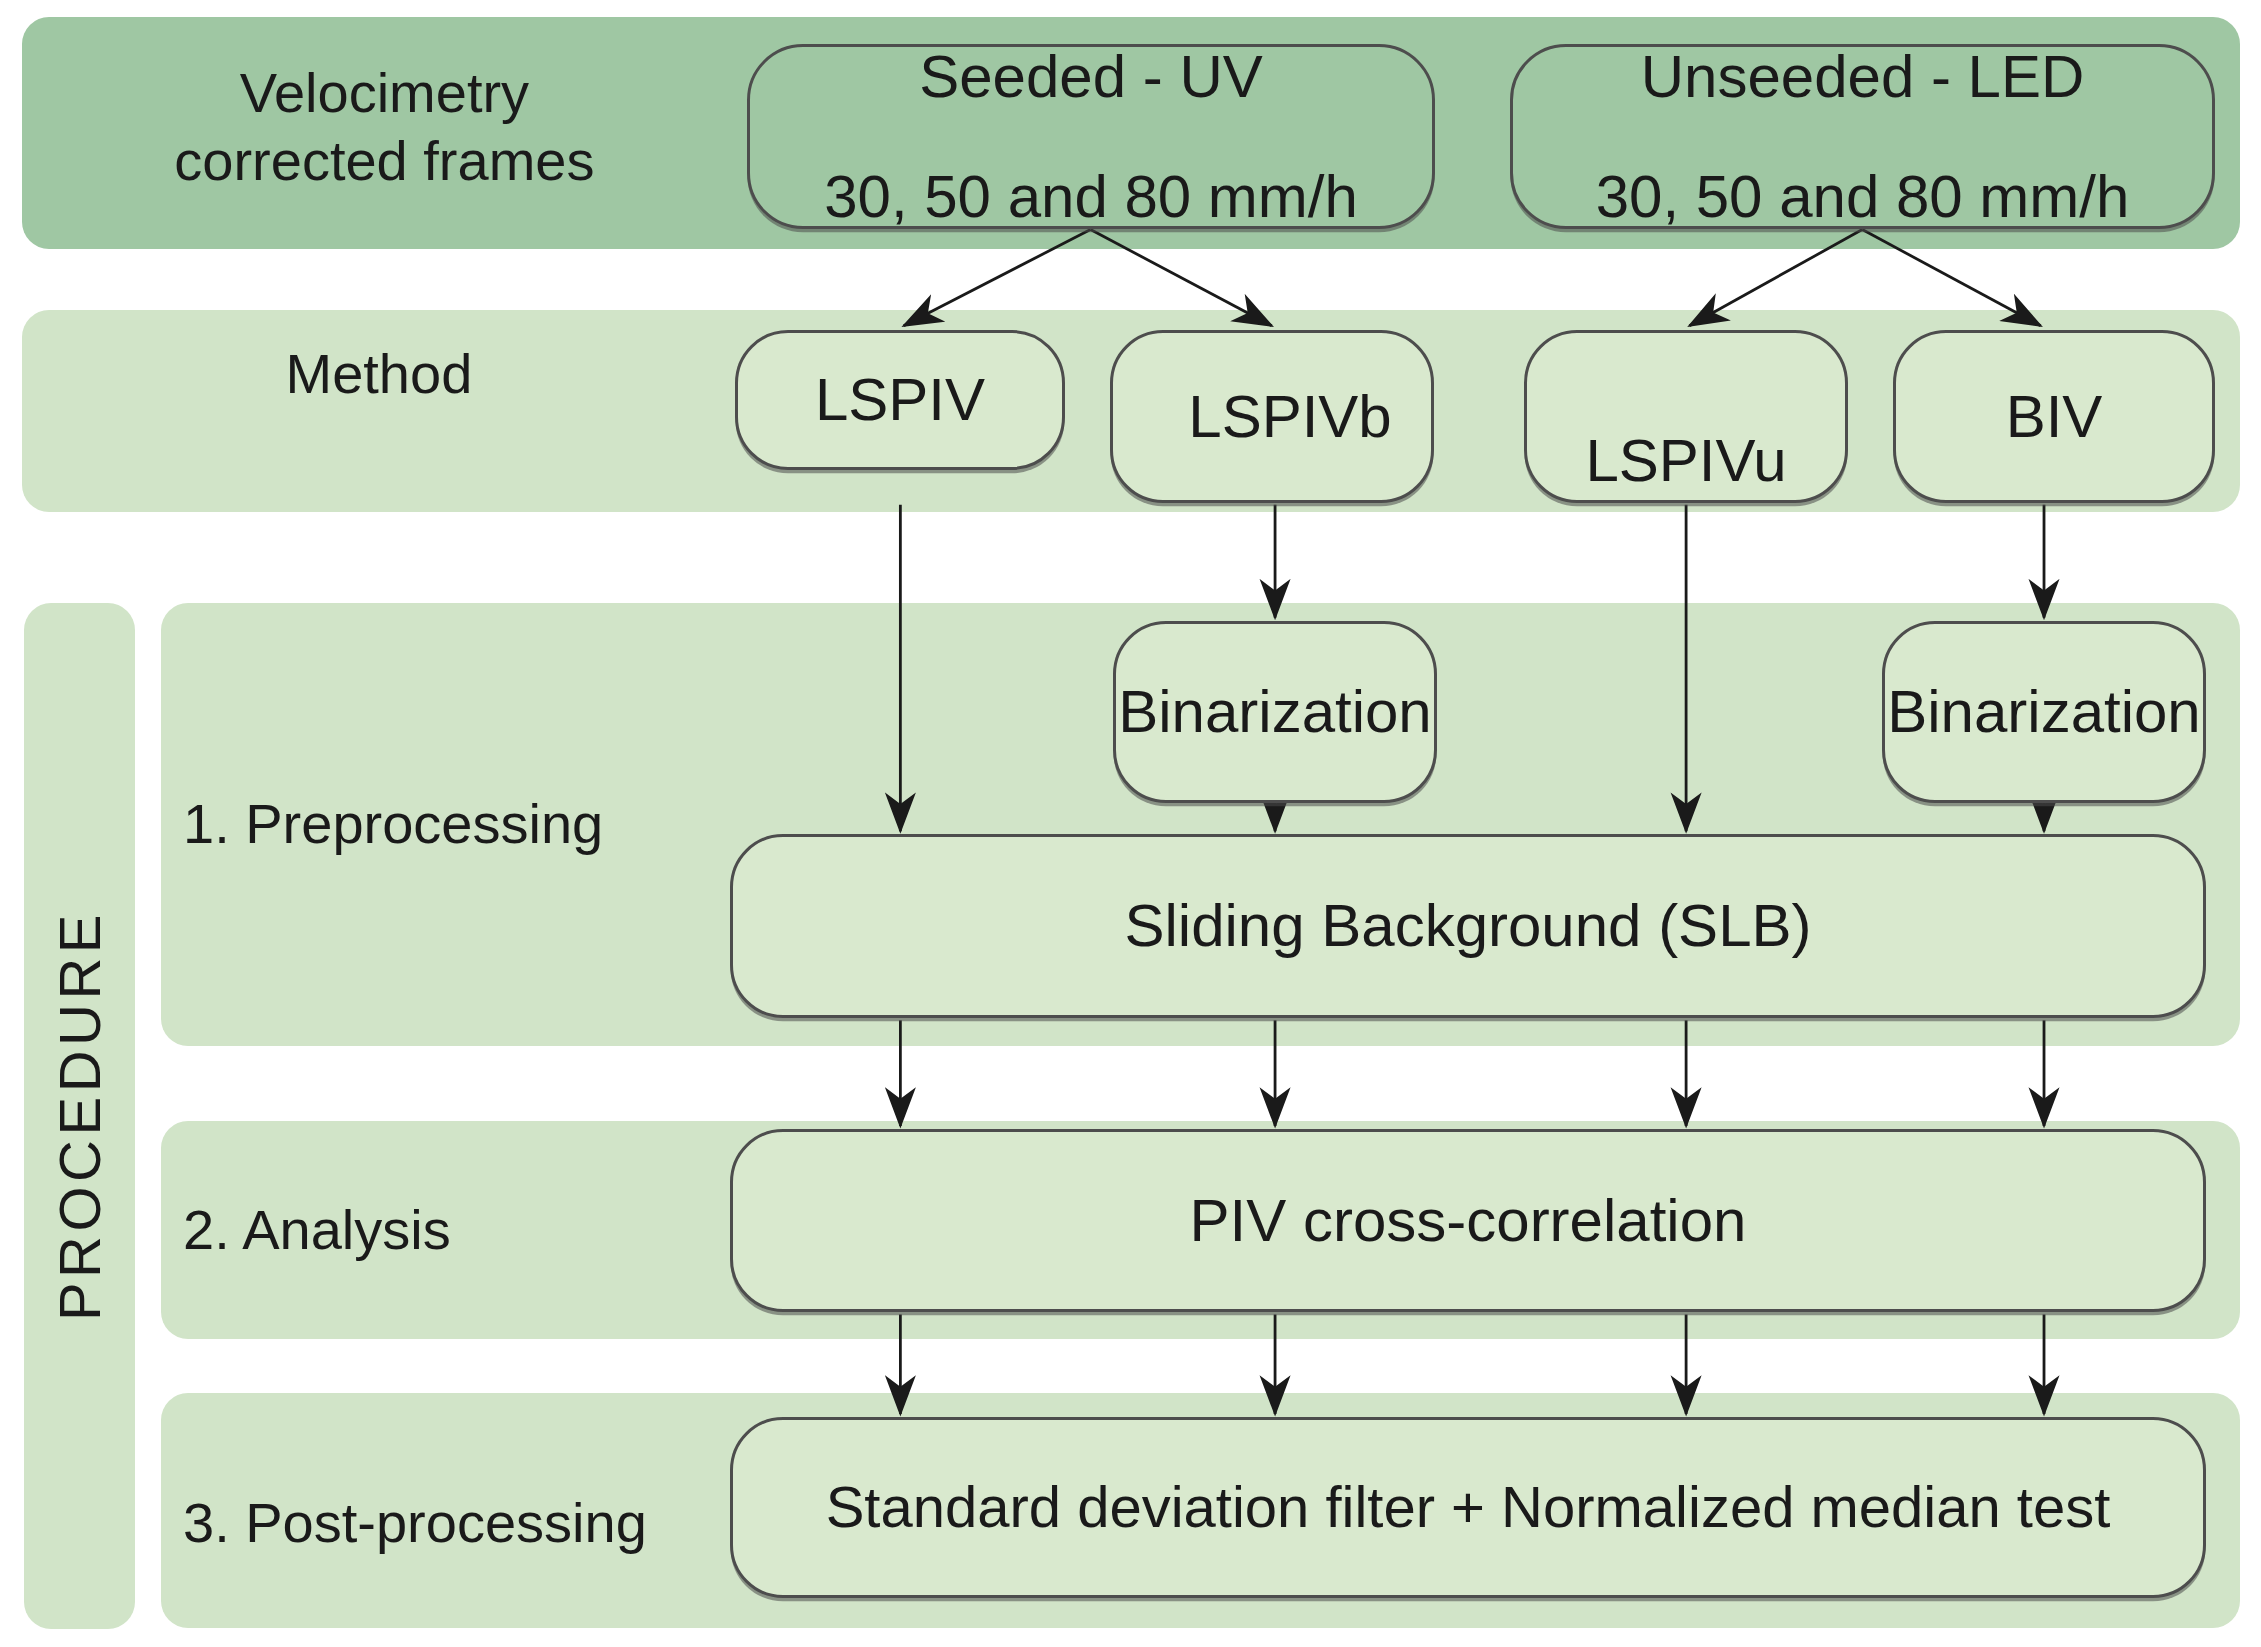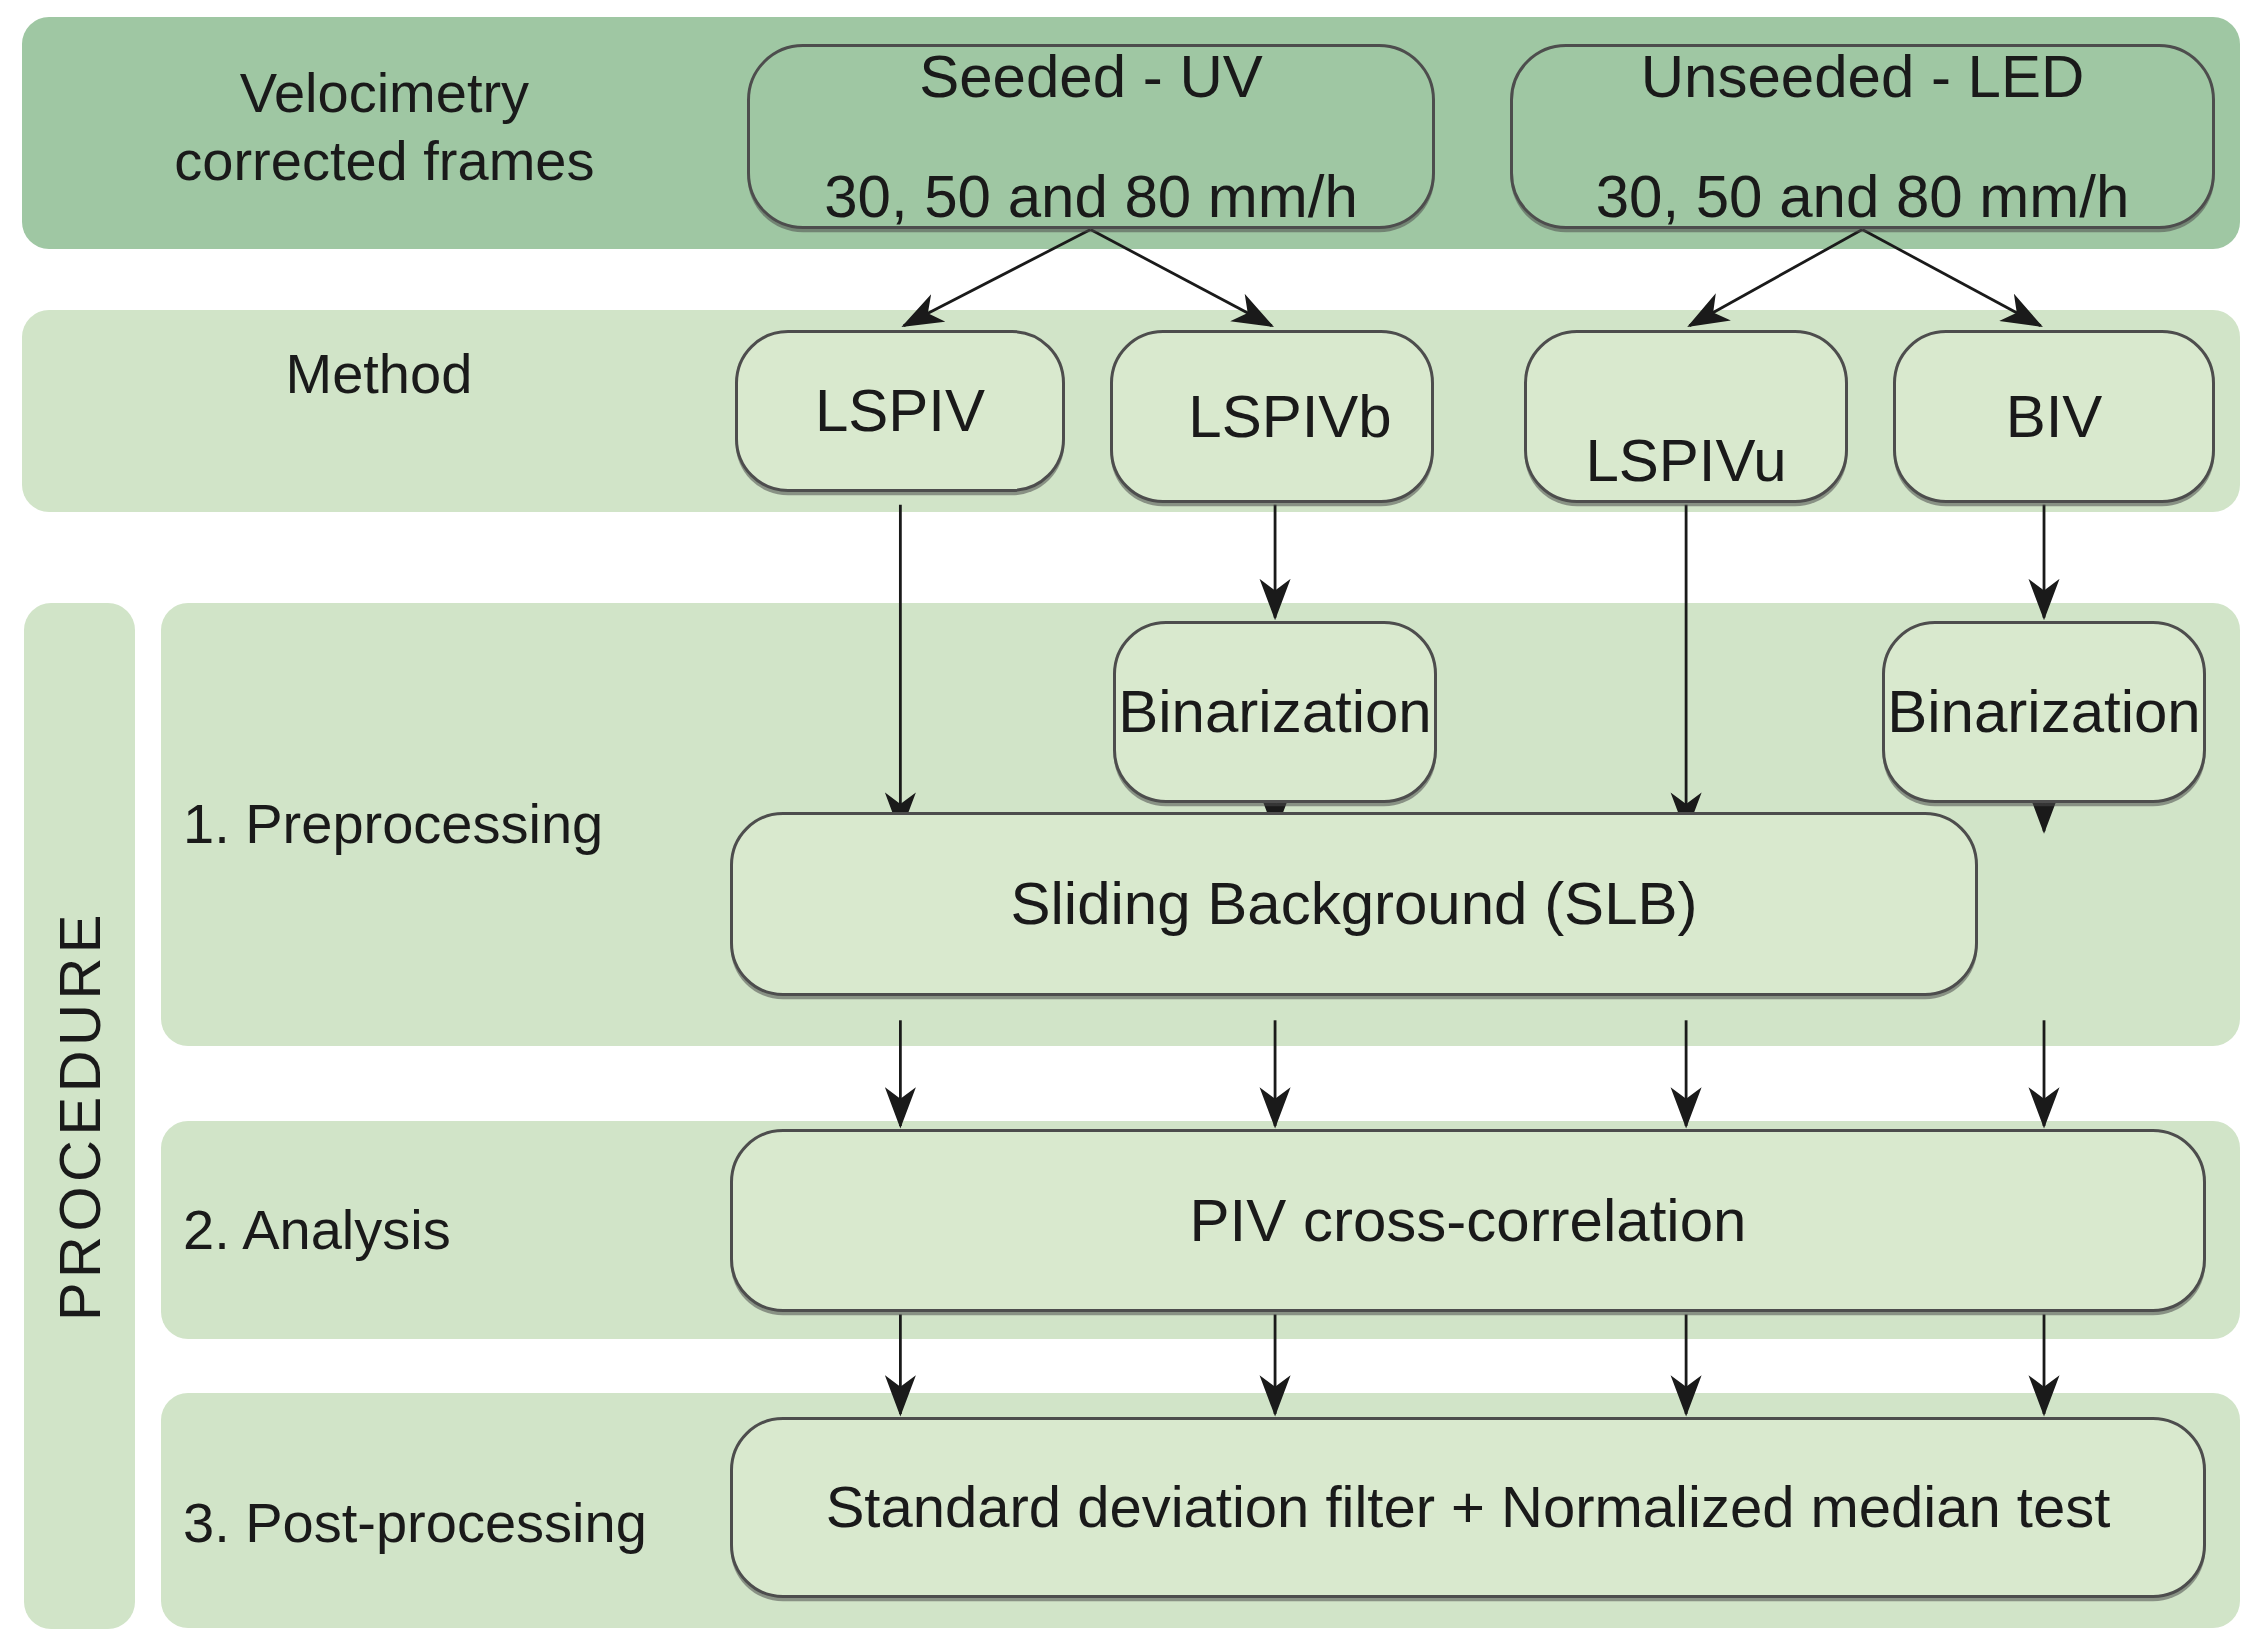--- a/index.html
+++ b/index.html
@@ -39,29 +39,29 @@
 
   #label-experimental{left:22.4px;top:59px;width:724px;}
   #label-method{left:22.4px;top:340px;width:713px;}
   #step1-label{left:183px;top:790px;}
   #step2-label{left:183px;top:1196px;text-align:center;}
   #step3-label{left:183px;top:1489px;}
 
   #node-seeded{left:747px;top:44px;width:688px;height:185px;border-radius:56px;}
   #node-unseeded{left:1510px;top:44px;width:705px;height:185px;border-radius:56px;}
 
-  #node-lspiv{left:735px;top:330px;width:330px;height:162px;}
+  #node-lspiv{left:735px;top:330px;width:330px;height:140px;}
   #node-lspivb{left:1110px;top:330px;width:324px;height:173px;padding-left:36px;}
   #node-lspivu{left:1524px;top:330px;width:324px;height:173px;justify-content:flex-end;}
   #node-biv{left:1893px;top:330px;width:322px;height:173px;}
 
   #node-bin-left{left:1113px;top:621px;width:324px;height:182px;}
   #node-bin-right{left:1882px;top:621px;width:324px;height:182px;}
 
-  #node-slb{left:730px;top:812px;width:1248px;height:184px;}
+  #node-slb{left:730px;top:834px;width:1476px;height:184px;}
   #node-piv{left:730px;top:1129px;width:1476px;height:183px;}
   #node-std{left:730px;top:1417px;width:1476px;height:181px;font-size:58px;}
 </style>
 </head>
 <body>
 
 <div class="canvas">
 
   <div class="band band-dark" id="band-top"></div>
   <div class="band band-light" id="band-method"></div>

